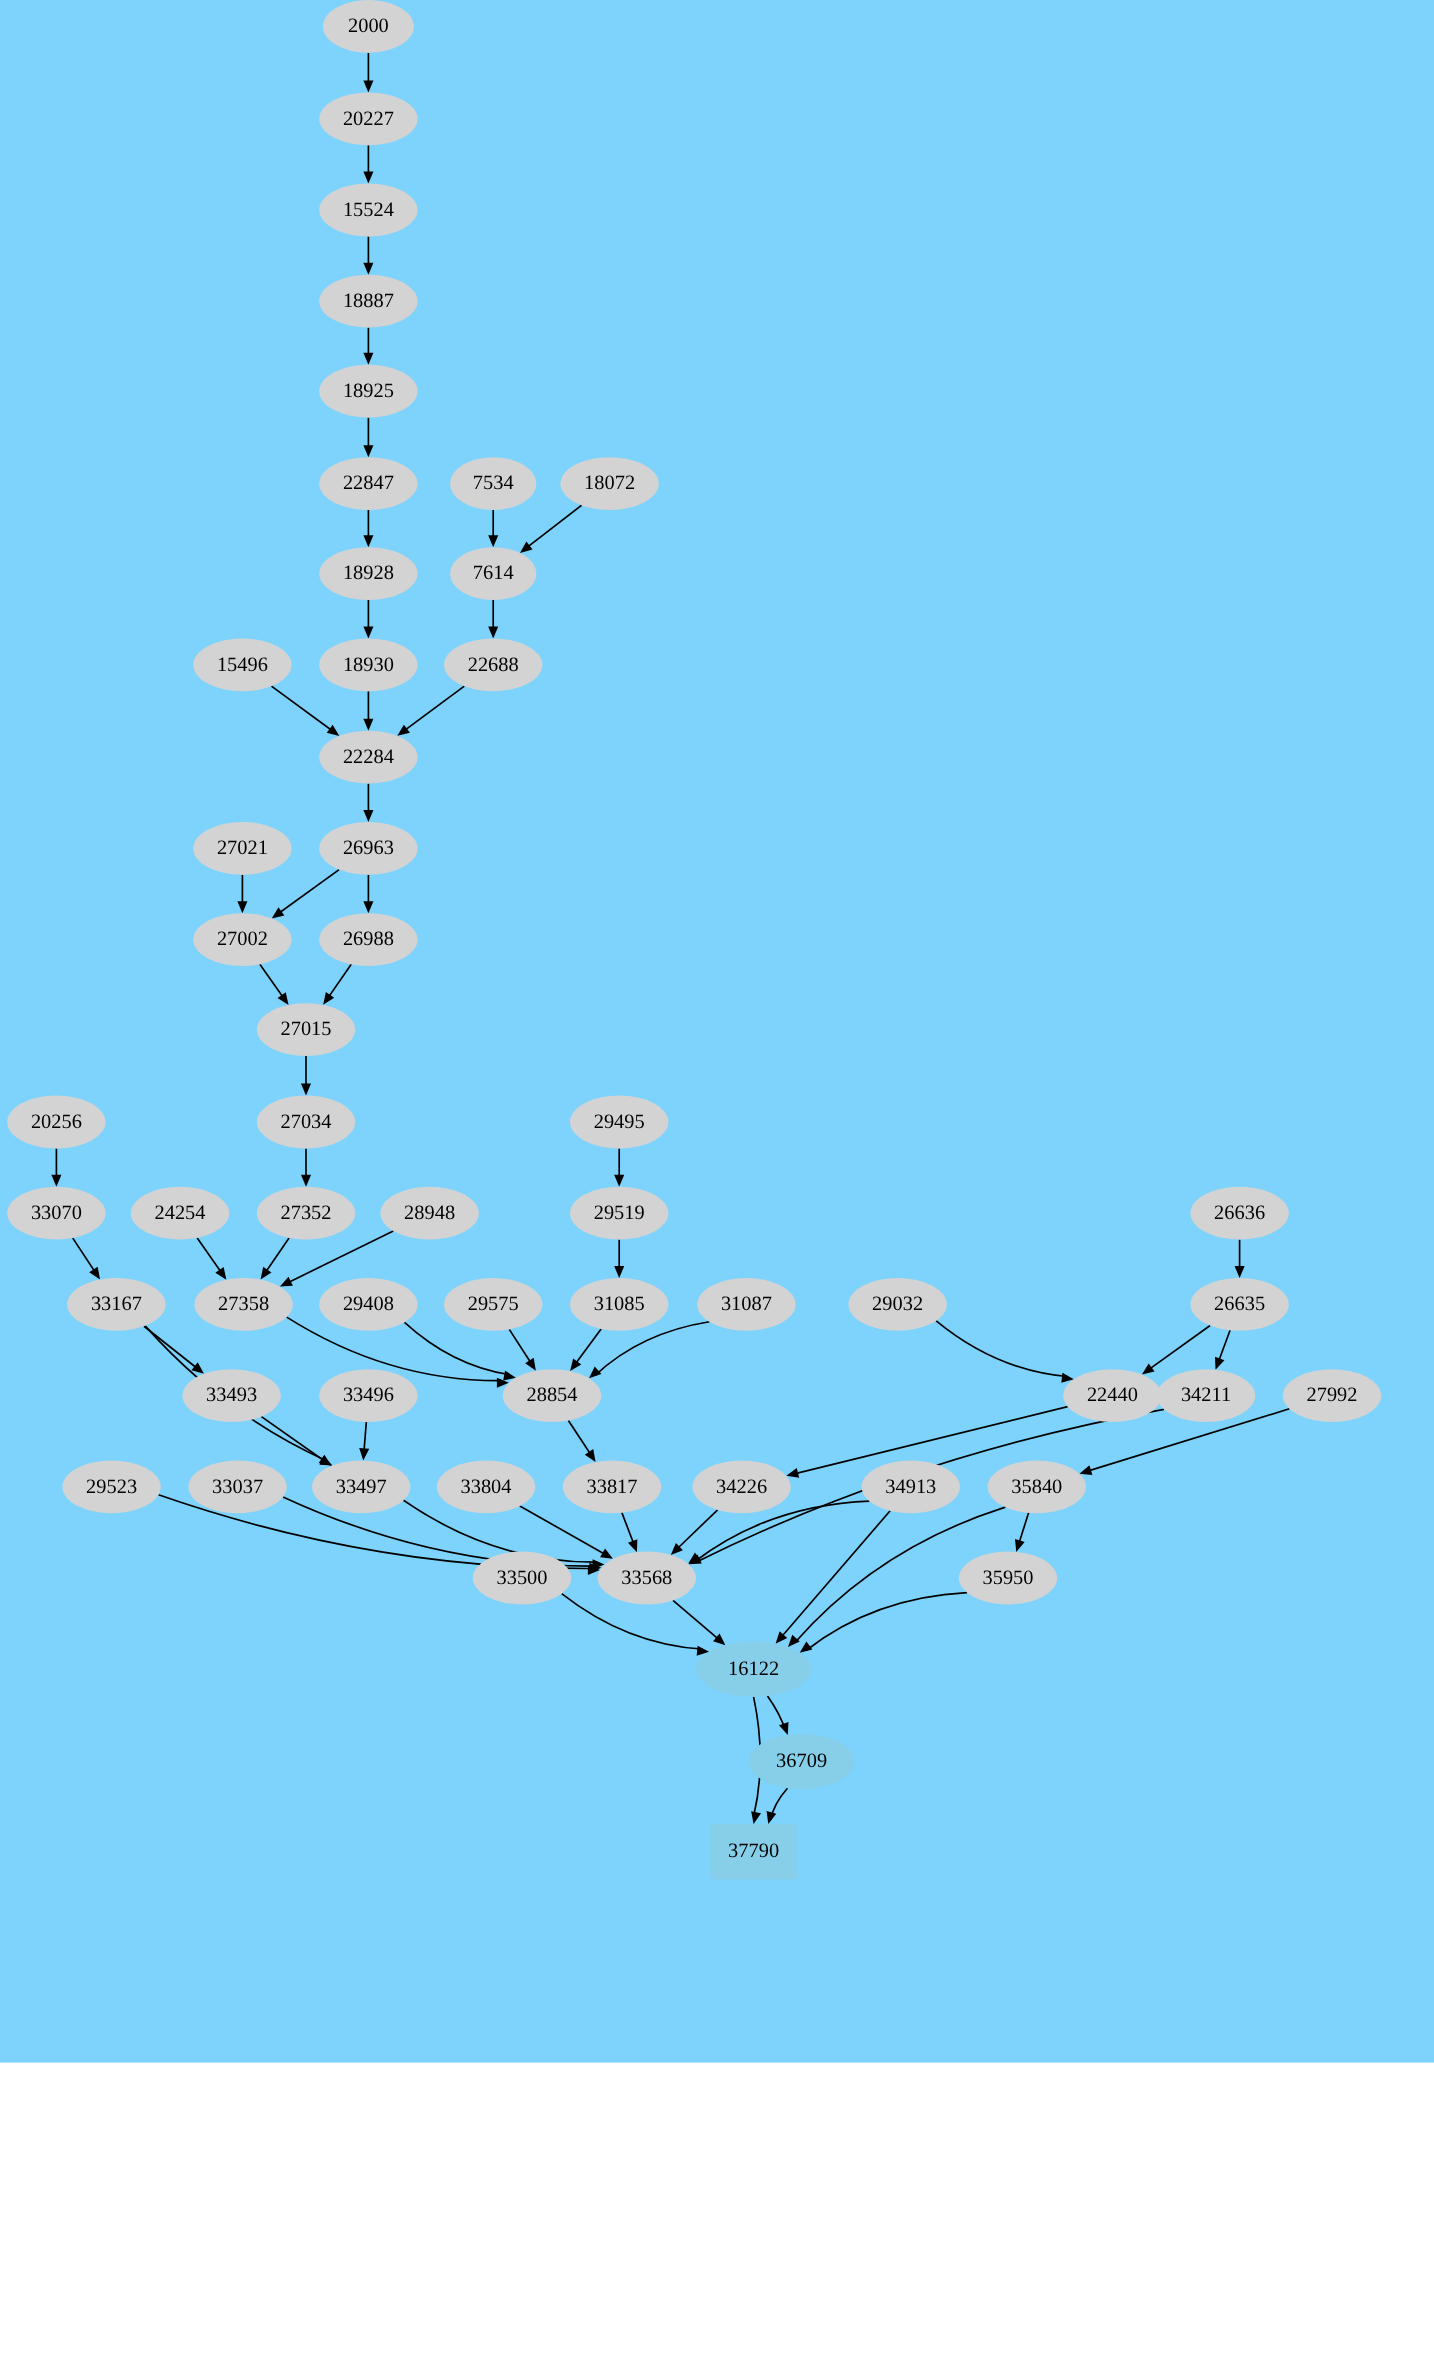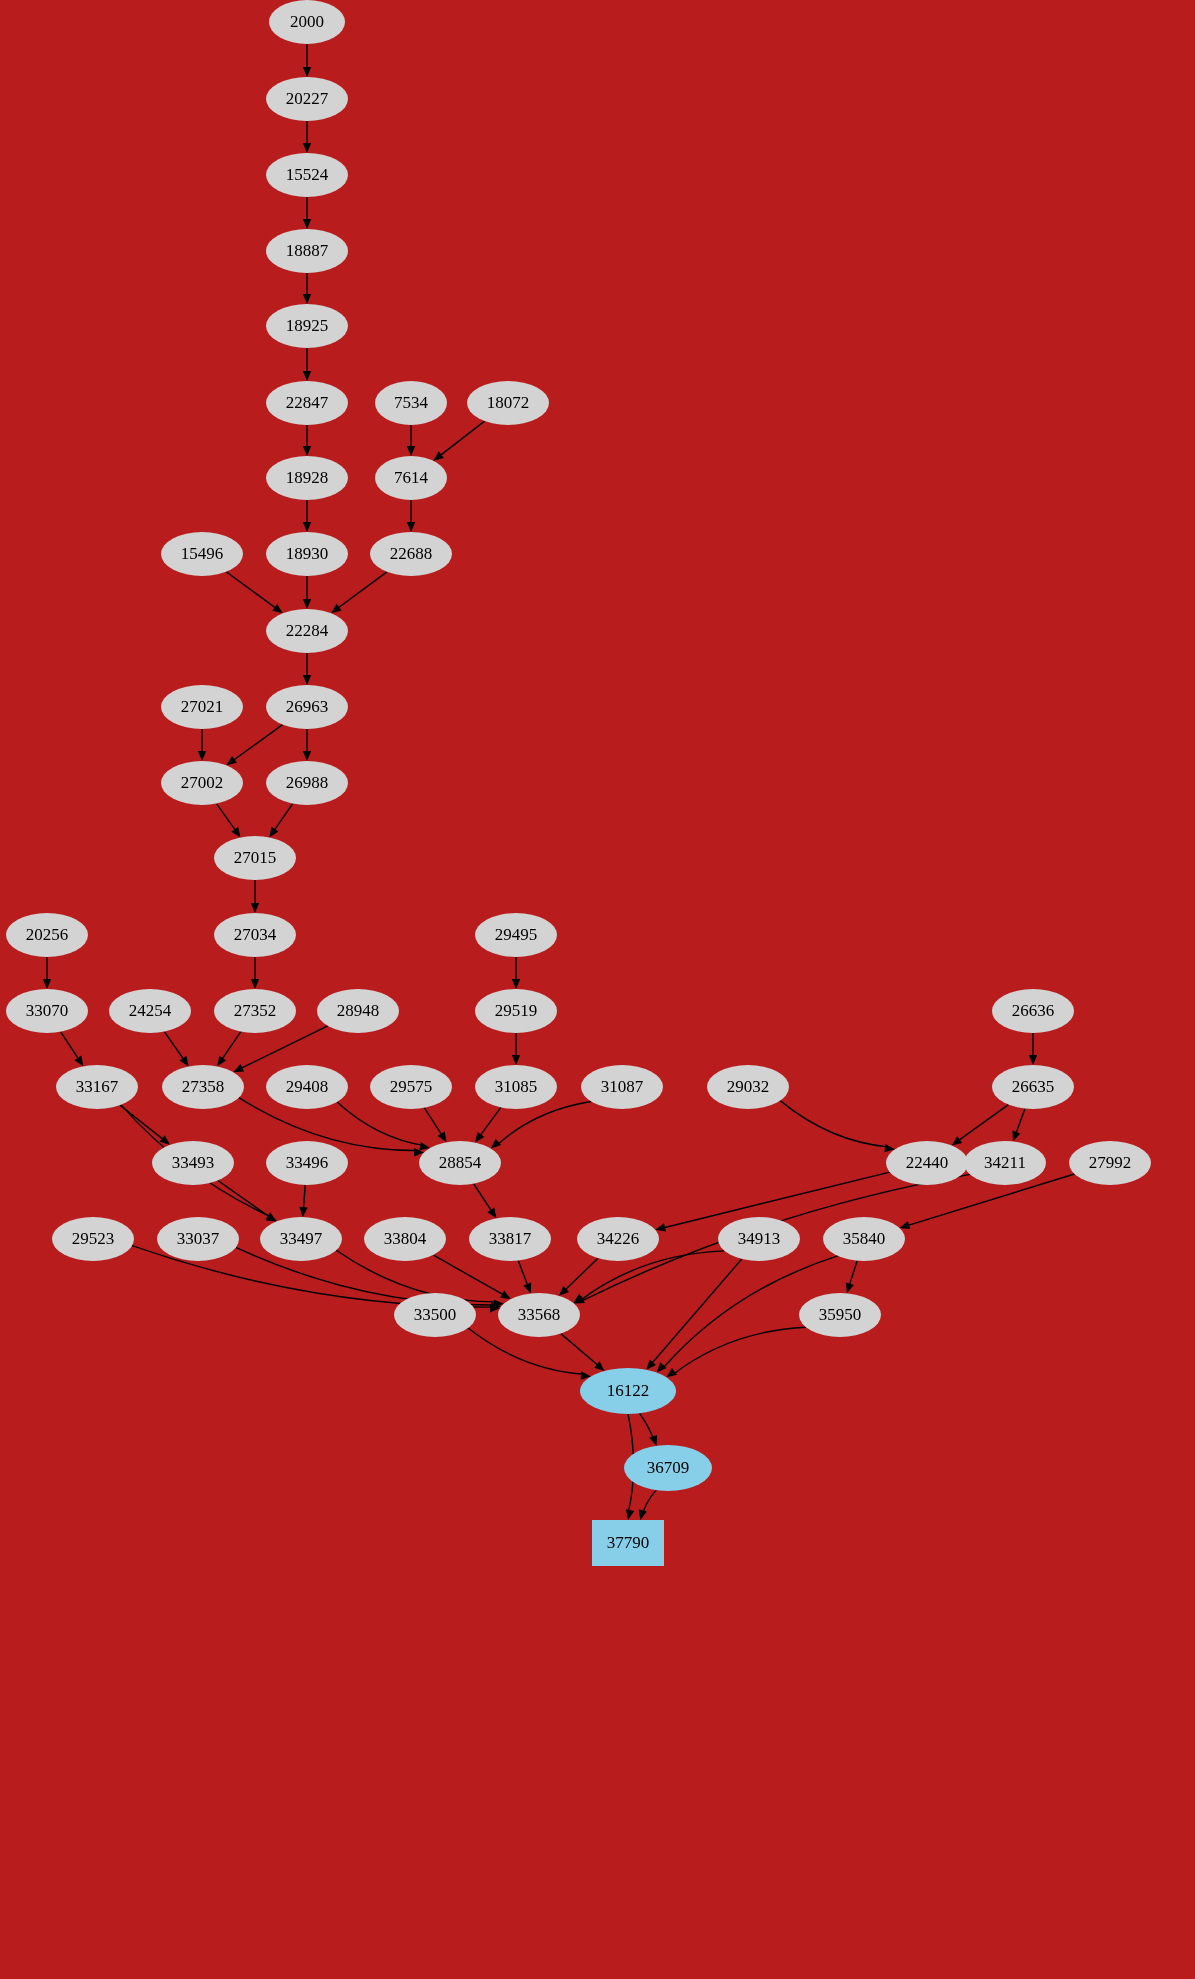--- a/index.html
+++ b/index.html
@@ -3,22 +3,22 @@
 <meta charset="utf-8">
 <style>
   html, body {
     margin: 0;
     padding: 0;
     background: #ffffff;
   }
   #graph-root {
     position: relative;
     width: 1195px;
-    height: 1979px;
-    background: #b91c1c;
+    height: 1719px;
+    background: #7dd3fc;
     font-family: "Liberation Serif", "DejaVu Serif", serif;
   }
   svg#graph-canvas {
     display: block;
     width: 1195px;
     height: 1979px;
   }
   .node-ellipse {
     stroke: none;
   }

